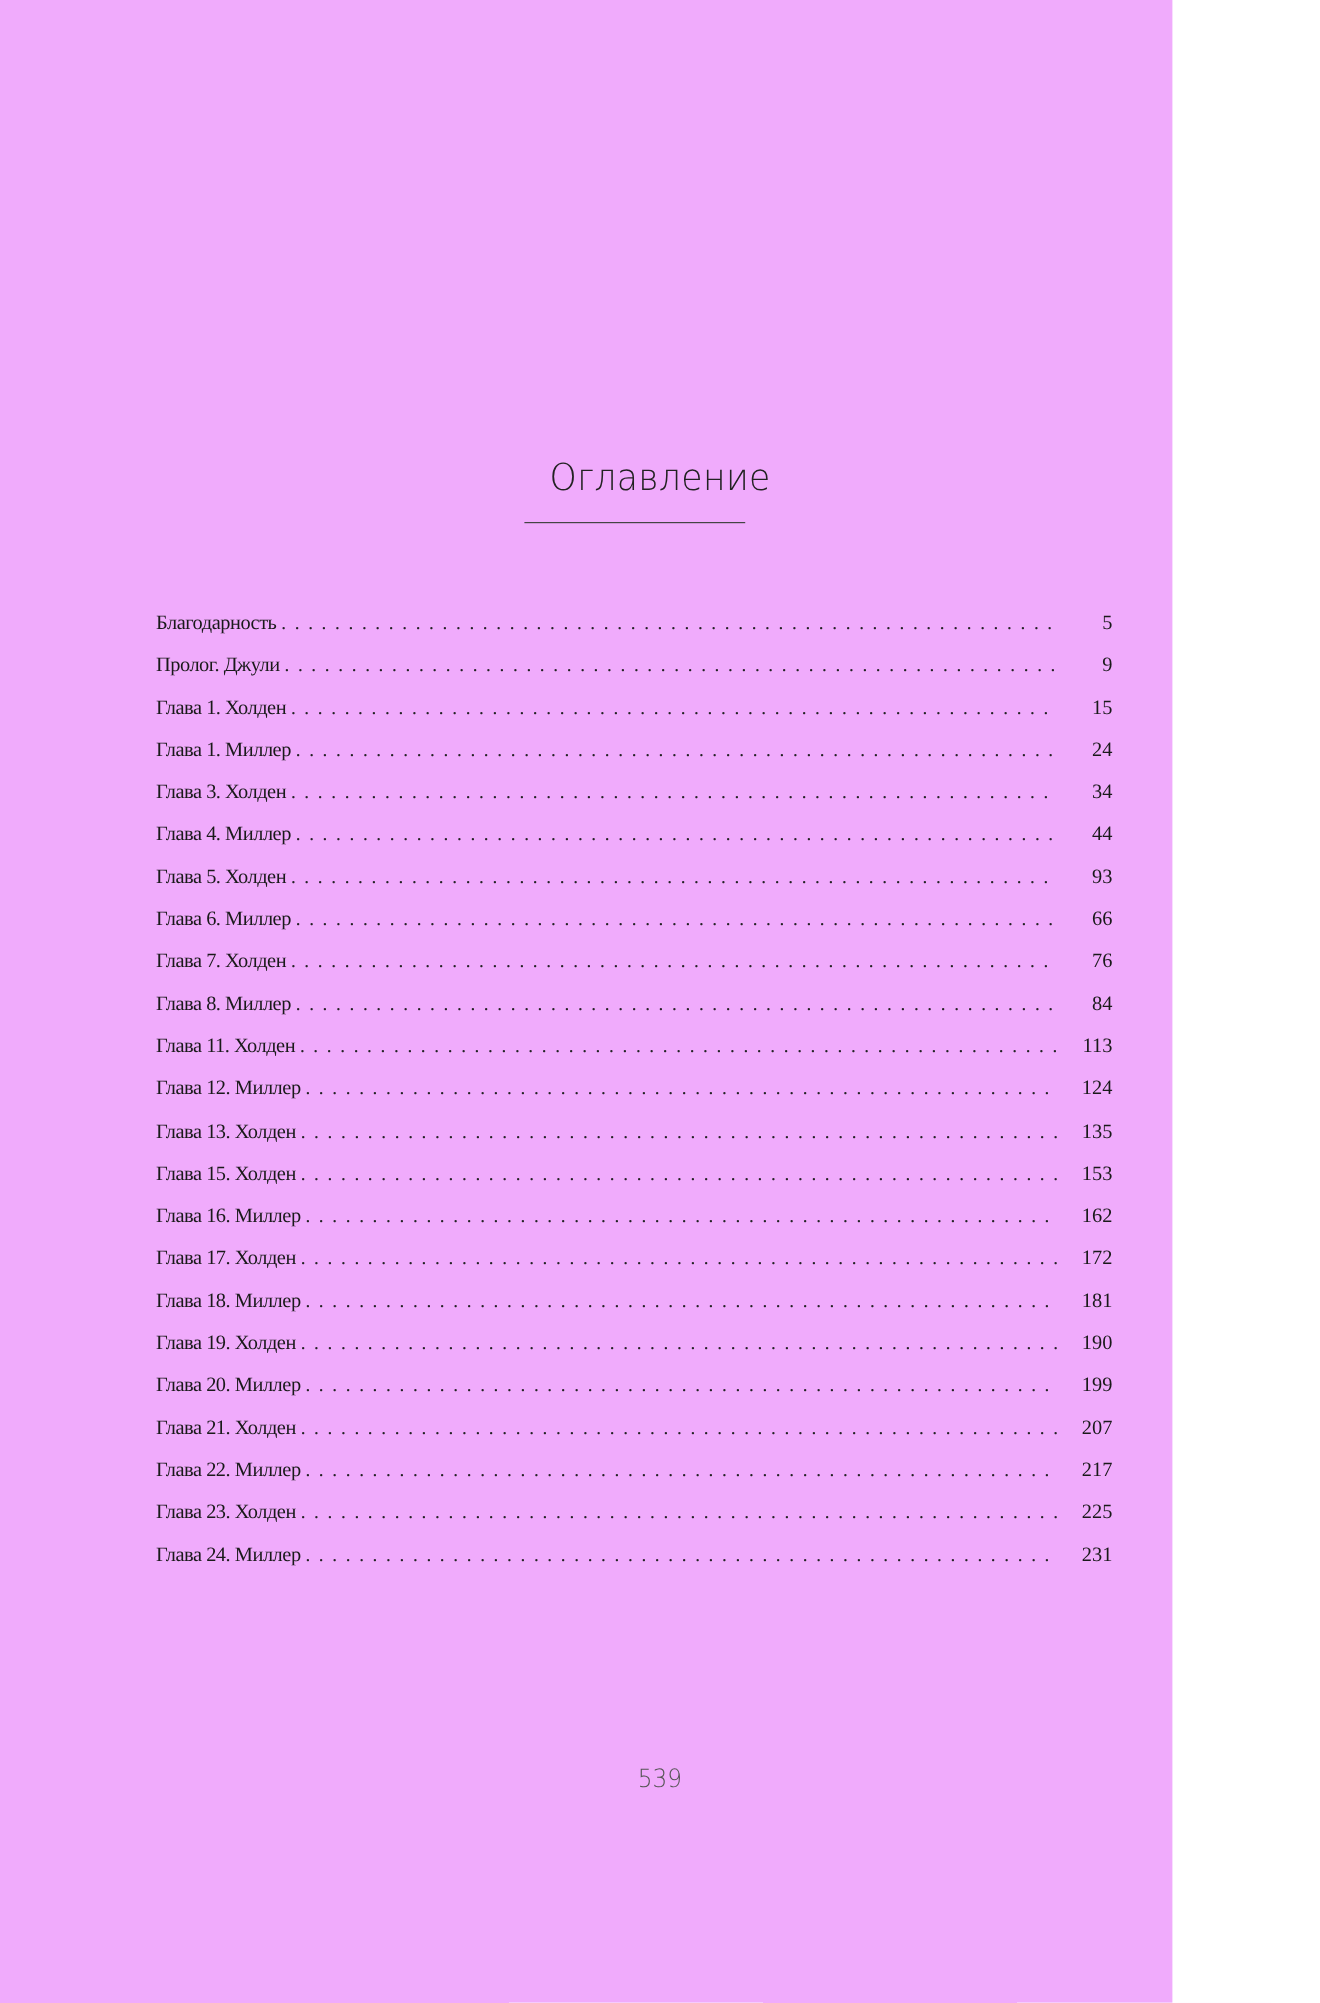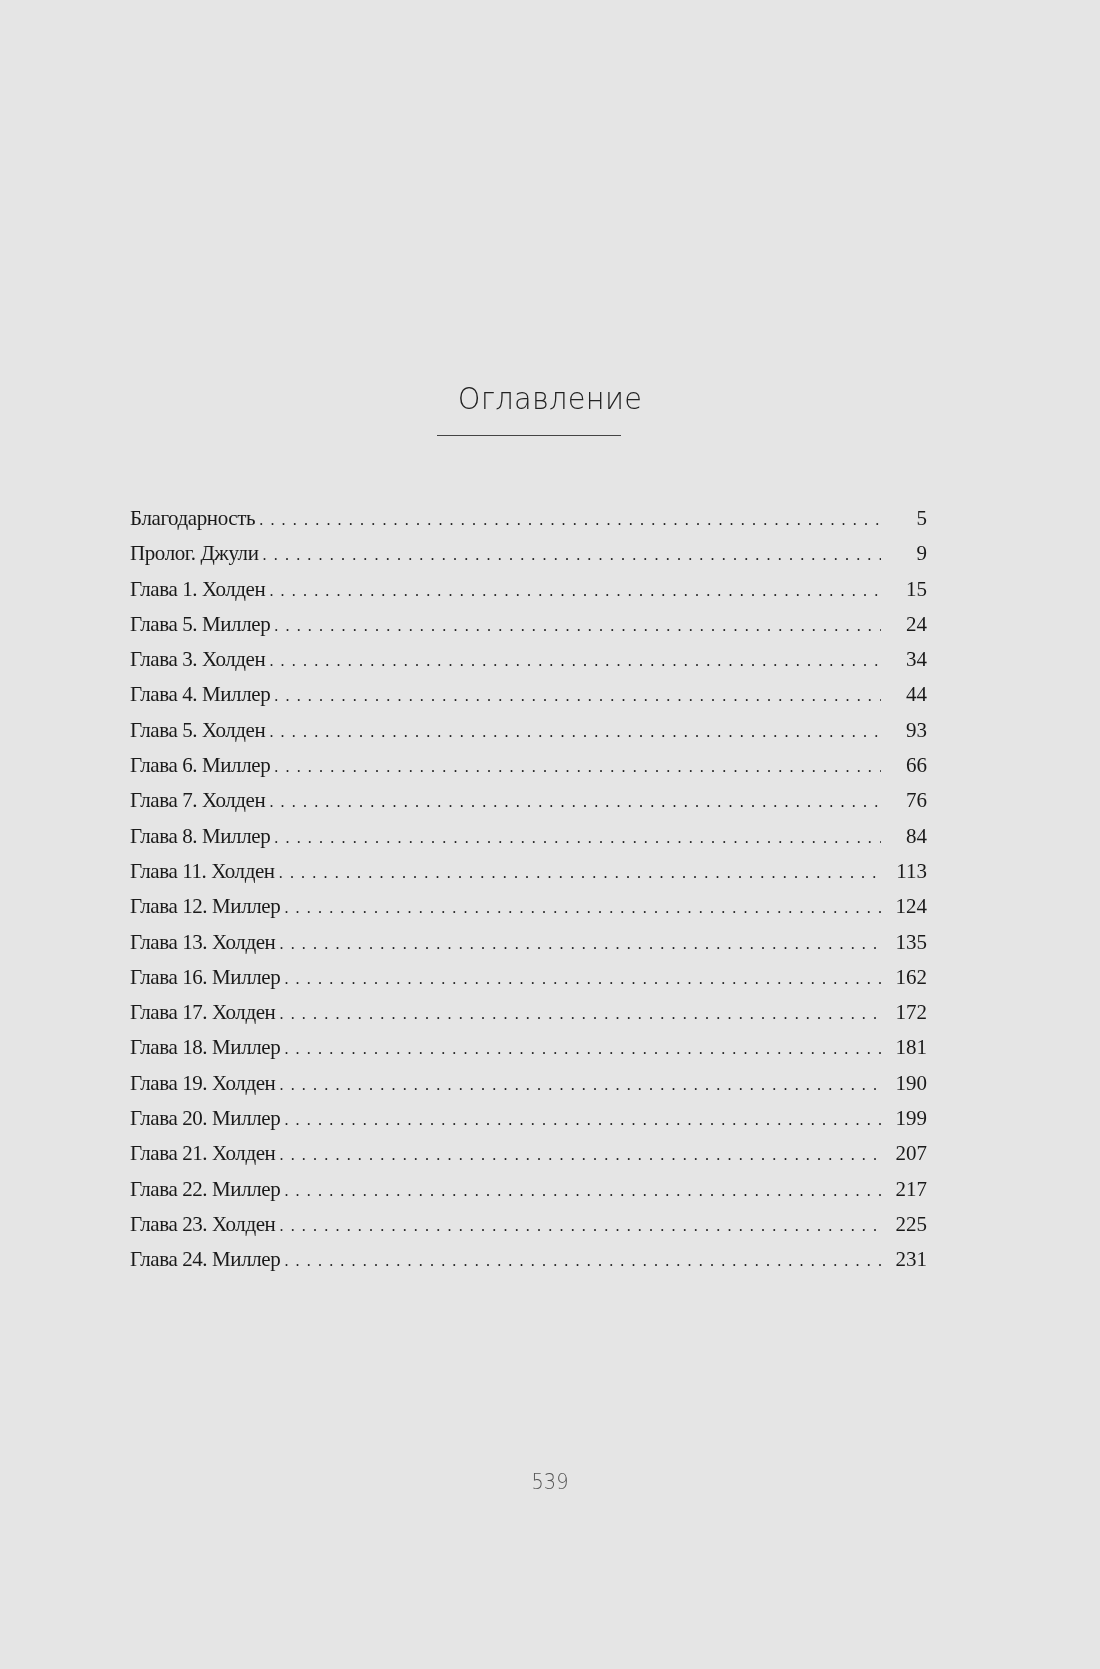--- a/index.html
+++ b/index.html
@@ -1,33 +1,33 @@
 <!DOCTYPE html>
 <html><head>
 <meta charset="utf-8">
 <style>
   html, body { margin: 0; padding: 0; background: #ffffff; }
   body { width: 1100px; height: 1669px; position: relative; overflow: hidden; }
-  .page { position: absolute; left: 0; top: 0; width: 1100px; height: 1669px; background: #e5e5e5; }
+  .page { position: absolute; left: 0; top: 0; width: 977px; height: 1669px; background: #f0abfc; }
   .title {
     position: absolute; left: 0; width: 1100px; top: 380px;
     text-align: center;
     font-family: "DejaVu Sans", sans-serif;
     font-weight: 300;
     font-size: 31px; color: #222; letter-spacing: 0.3px;
     transform: scaleX(0.93);
   }
   .rule {
     position: absolute; left: 437px; top: 435px; width: 184px; height: 0;
     border-top: 1.5px solid #444;
   }
   .toc {
     position: absolute; left: 130px; top: 501px; width: 797px;
     font-family: "Liberation Serif", serif;
-    font-size: 21px; color: #1a1a1a;
+    font-size: 17px; color: #1a1a1a;
   }
   .row {
     display: flex; align-items: baseline;
     height: 35.3px; line-height: 35.3px;
     white-space: nowrap;
   }
   .label { flex: 0 0 auto; letter-spacing: -0.4px; }
   .leader {
     flex: 1 1 auto; overflow: hidden;
     margin: 0 6px 0 4px;
@@ -65,21 +65,21 @@
         <span class="label">Пролог. Джули</span>
         <span class="leader"></span>
         <span class="num">9</span>
       </div>
     <div class="row">
         <span class="label">Глава 1. Холден</span>
         <span class="leader"></span>
         <span class="num">15</span>
       </div>
     <div class="row">
-        <span class="label">Глава 5. Миллер</span>
+        <span class="label">Глава 1. Миллер</span>
         <span class="leader"></span>
         <span class="num">24</span>
       </div>
     <div class="row">
         <span class="label">Глава 3. Холден</span>
         <span class="leader"></span>
         <span class="num">34</span>
       </div>
     <div class="row">
         <span class="label">Глава 4. Миллер</span>
@@ -113,20 +113,25 @@
       </div>
     <div class="row">
         <span class="label">Глава 12. Миллер</span>
         <span class="leader"></span>
         <span class="num">124</span>
       </div>
     <div class="row">
         <span class="label">Глава 13. Холден</span>
         <span class="leader"></span>
         <span class="num">135</span>
+      </div>
+    <div class="row">
+        <span class="label">Глава 15. Холден</span>
+        <span class="leader"></span>
+        <span class="num">153</span>
       </div>
     <div class="row">
         <span class="label">Глава 16. Миллер</span>
         <span class="leader"></span>
         <span class="num">162</span>
       </div>
     <div class="row">
         <span class="label">Глава 17. Холден</span>
         <span class="leader"></span>
         <span class="num">172</span>

